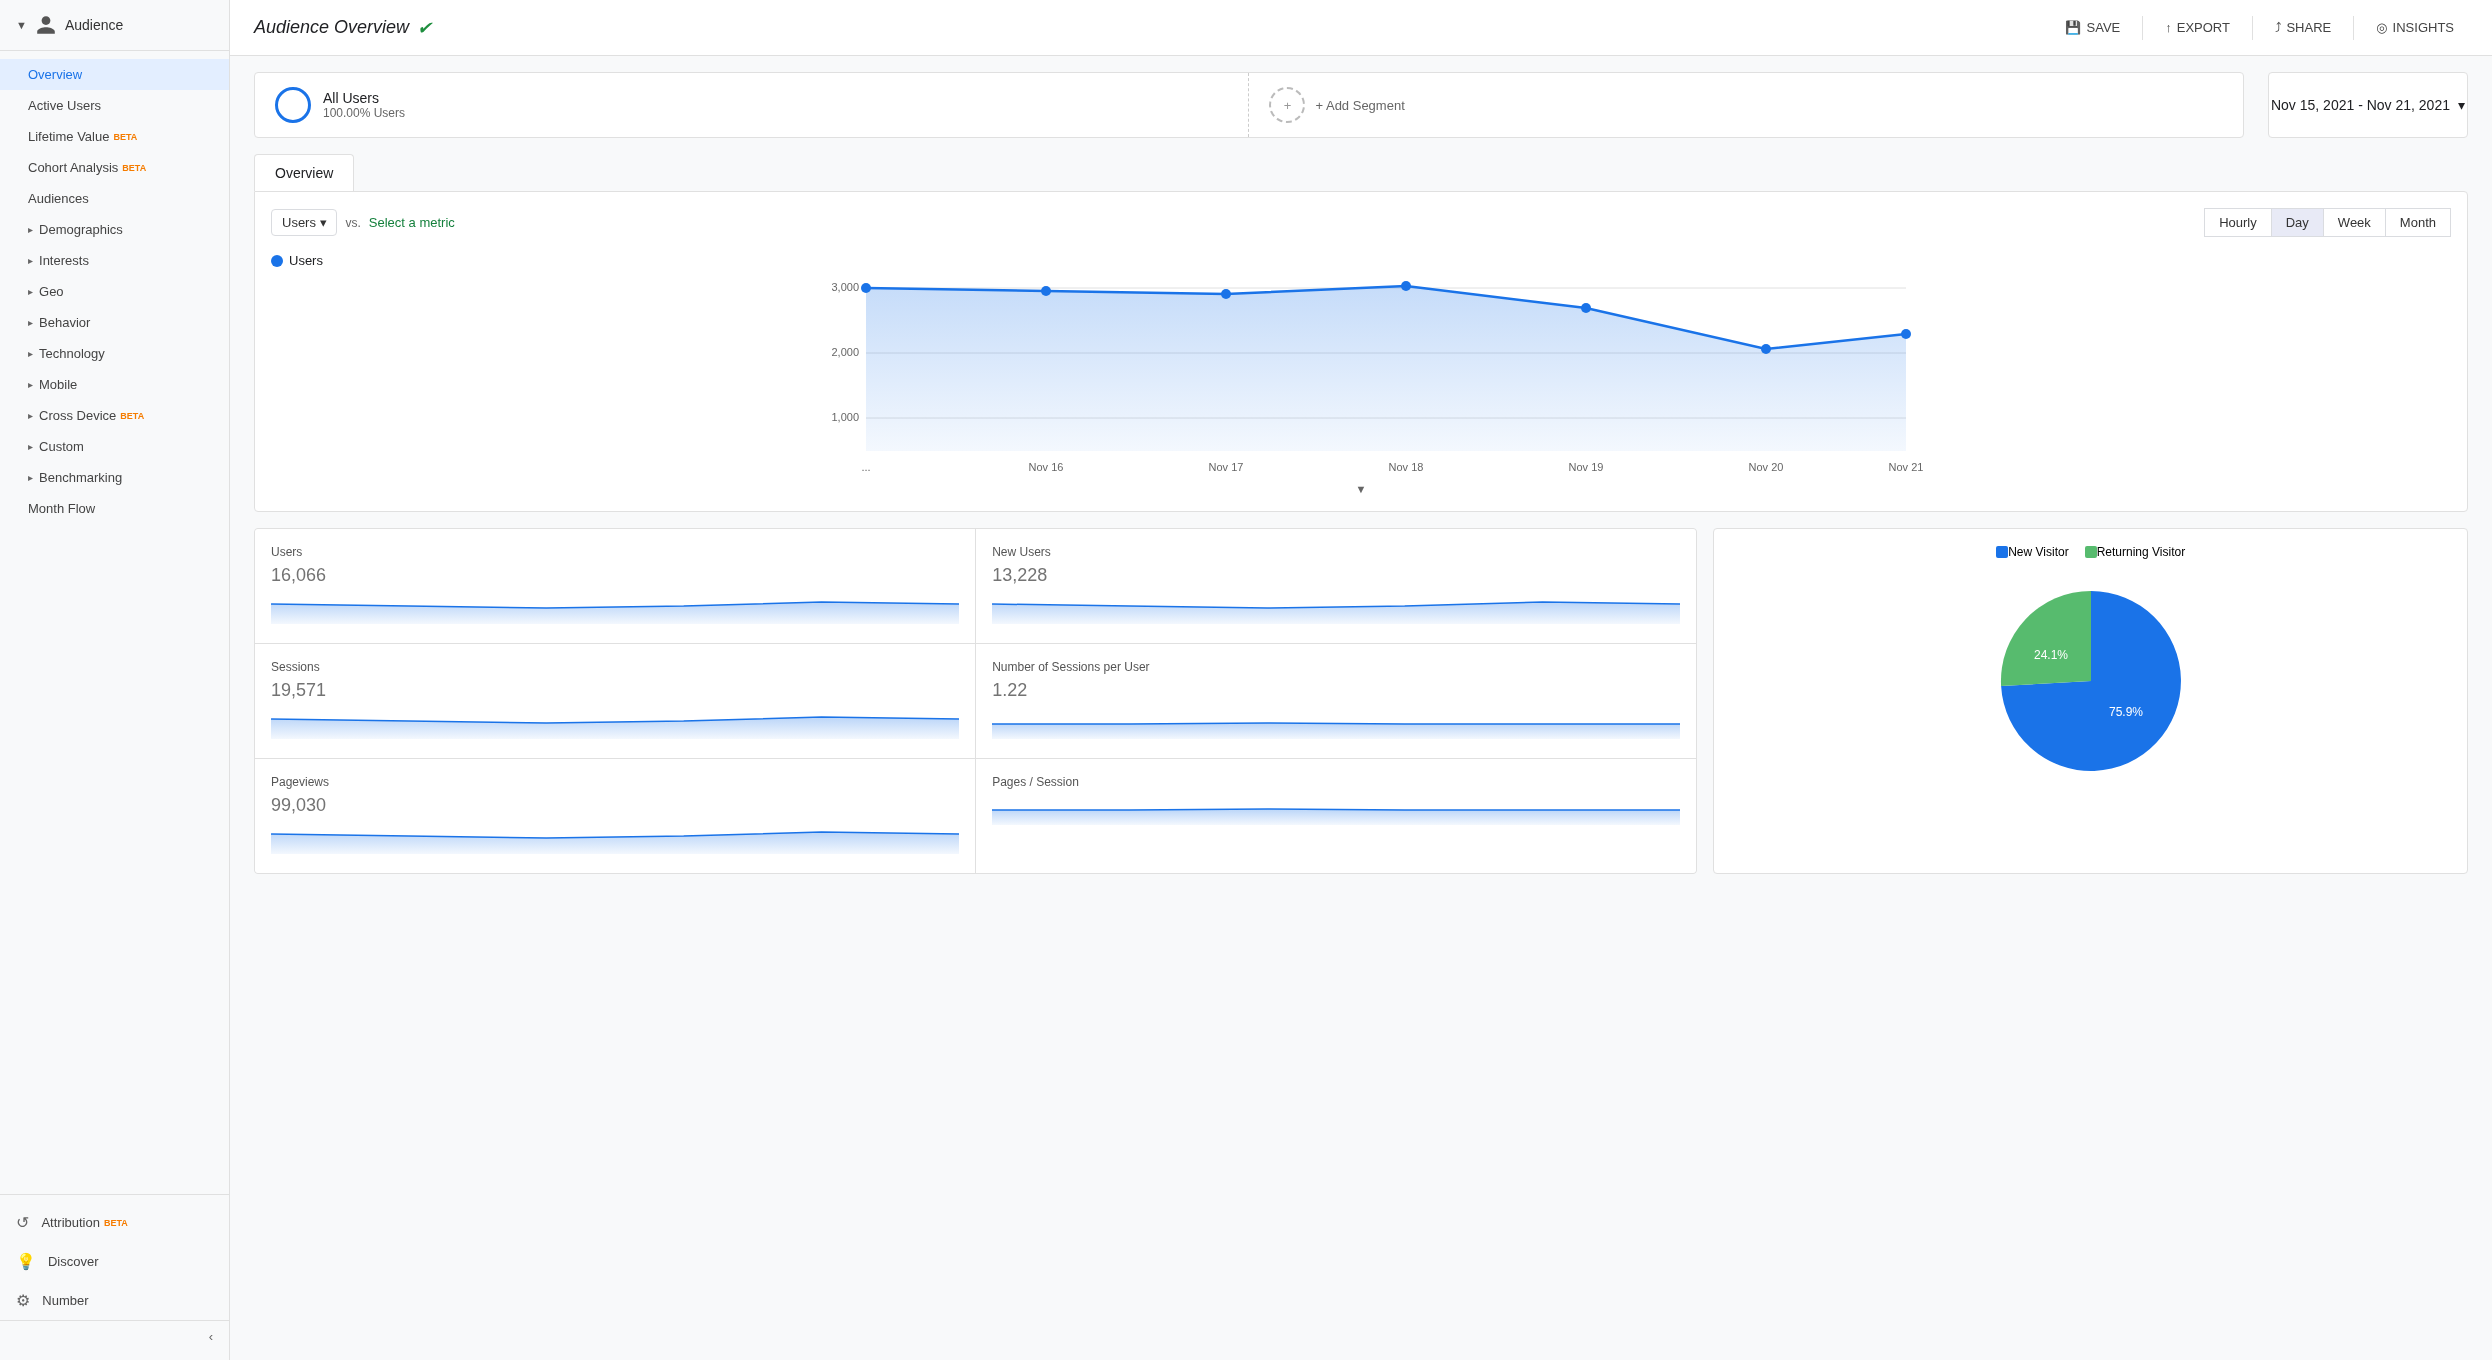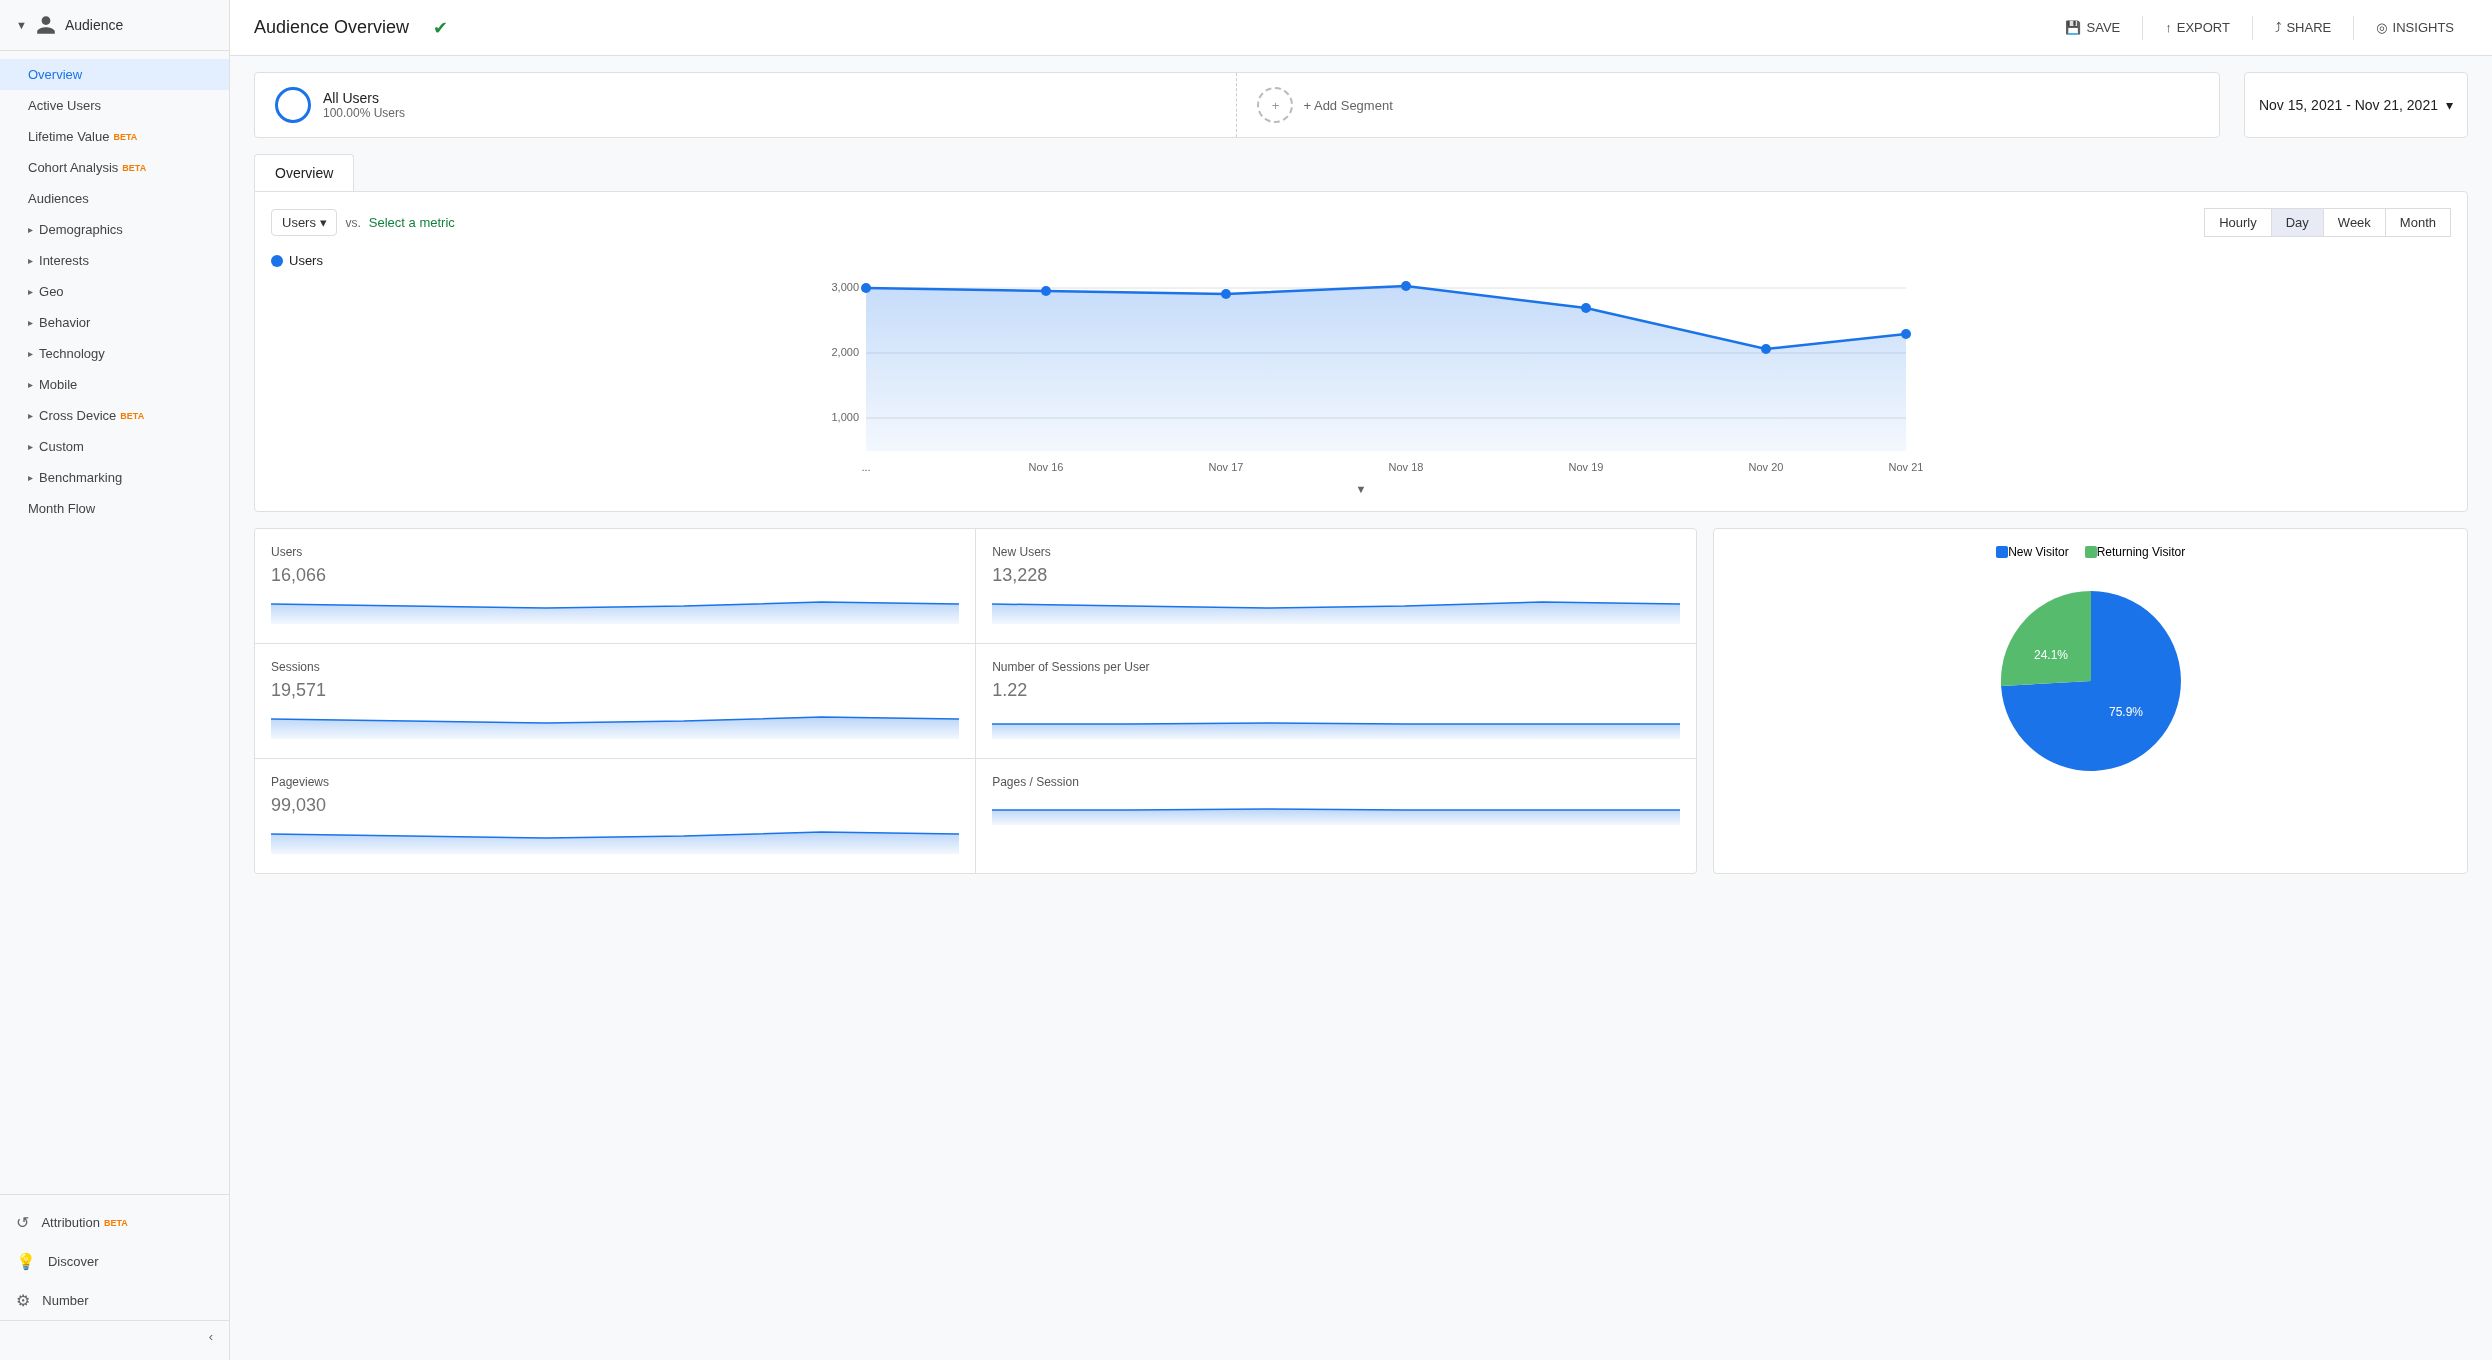--- a/index.html
+++ b/index.html
@@ -126,21 +126,22 @@
       align-items: center;
       justify-content: space-between;
       padding: 10px 24px;
       background: #fff;
       border-bottom: 1px solid #e0e0e0;
       min-height: 56px;
     }
 
     .topbar-left {
       display: flex;
-      gap: 24px;
+      gap: 8px;
+      font-style: italic;
     }
 
     .page-title {
       font-size: 18px;
       font-weight: 500;
       color: #202124;
     }
 
     .verified-icon {
       font-size: 18px;
@@ -237,21 +238,21 @@
       display: flex;
       align-items: center;
       justify-content: center;
       color: #999;
     }
 
     .date-picker {
       display: flex;
       align-items: center;
       gap: 8px;
-      padding: 8px 14px;
+      padding: 8px 2px;
       background: #fff;
       border: 1px solid #e0e0e0;
       border-radius: 4px;
       cursor: pointer;
       font-size: 14px;
       color: #202124;
     }
 
     
     .overview-tab-bar {

